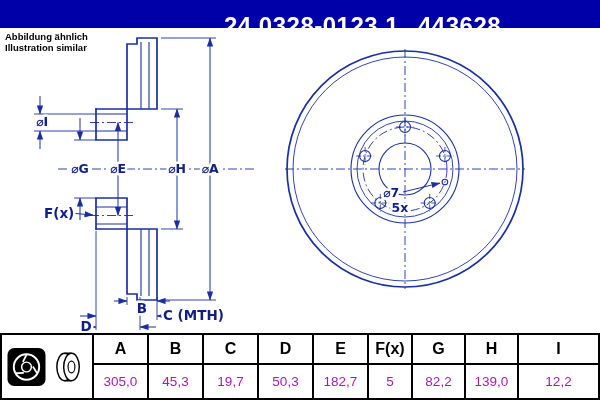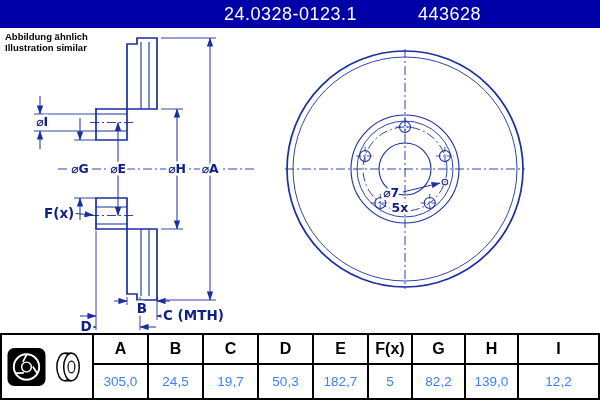--- a/index.html
+++ b/index.html
@@ -1,21 +1,21 @@
 <!DOCTYPE html>
 <html><head>
 <meta charset="utf-8">
 <style>
   html,body{margin:0;padding:0;}
   #page{position:relative;width:600px;height:400px;background:#ffffff;overflow:hidden;
         font-family:"Liberation Sans",sans-serif;}
   
   .hdr{position:absolute;top:0;left:0;width:600px;height:28px;background:#0000a8;}
-  .hdr span{position:absolute;top:0;height:28px;line-height:28px;color:#ffffff;
-            font-weight:normal;font-size:18px;letter-spacing:.5px;
+  .hdr span{position:absolute;top:12px;height:28px;line-height:28px;color:#ffffff;
+            font-weight:bold;font-size:24px;letter-spacing:.5px;
             font-family:"Liberation Sans",sans-serif;}
   .hdr .pn{left:224px;}
   .hdr .rn{left:418px;}
   
   .note{position:absolute;top:31px;left:5px;color:#000;font-size:9.5px;font-weight:bold;
         line-height:11px;}
   
   #draw{position:absolute;top:28px;left:0;}
   .edge{stroke:#1b2fa0;stroke-width:1.7;fill:none;stroke-linecap:square;}
   .thin{stroke:#1b2fa0;stroke-width:1.1;fill:none;}
@@ -25,21 +25,21 @@
   .holecl{stroke:#1b2fa0;stroke-width:.8;fill:none;stroke-dasharray:5 2 1.5 2;}
   .dimlabel{font-family:"DejaVu Sans",sans-serif;font-size:12.5px;font-weight:bold;
             fill:#101f85;paint-order:stroke;stroke:#ffffff;stroke-width:5px;
             stroke-linejoin:round;}
   .biglabel{font-size:13.5px;}
   
   table{position:absolute;top:333px;left:0;width:600px;height:67px;border-collapse:collapse;
         table-layout:fixed;}
   td,th{border:2px solid #000;text-align:center;padding:0;vertical-align:middle;}
   th{font-size:16px;font-weight:bold;height:28px;color:#000;}
-  td.val{font-size:13.5px;color:#3b82f6;}
+  td.val{font-size:13.5px;color:#a21caf;}
   td.iconcell{padding:2px;}
   .icons{display:flex;align-items:center;gap:5px;padding-left:3px;}
 </style>
 </head>
 <body>
 
 <div id="page">
 
   <div class="hdr">
     <span class="pn">24.0328-0123.1</span>
@@ -183,21 +183,21 @@
       <th>C</th>
       <th>D</th>
       <th>E</th>
       <th>F(x)</th>
       <th>G</th>
       <th>H</th>
       <th>I</th>
     </tr>
     <tr>
       <td class="val">305,0</td>
-      <td class="val">24,5</td>
+      <td class="val">45,3</td>
       <td class="val">19,7</td>
       <td class="val">50,3</td>
       <td class="val">182,7</td>
       <td class="val">5</td>
       <td class="val">82,2</td>
       <td class="val">139,0</td>
       <td class="val">12,2</td>
     </tr>
   </tbody>
     </table>

